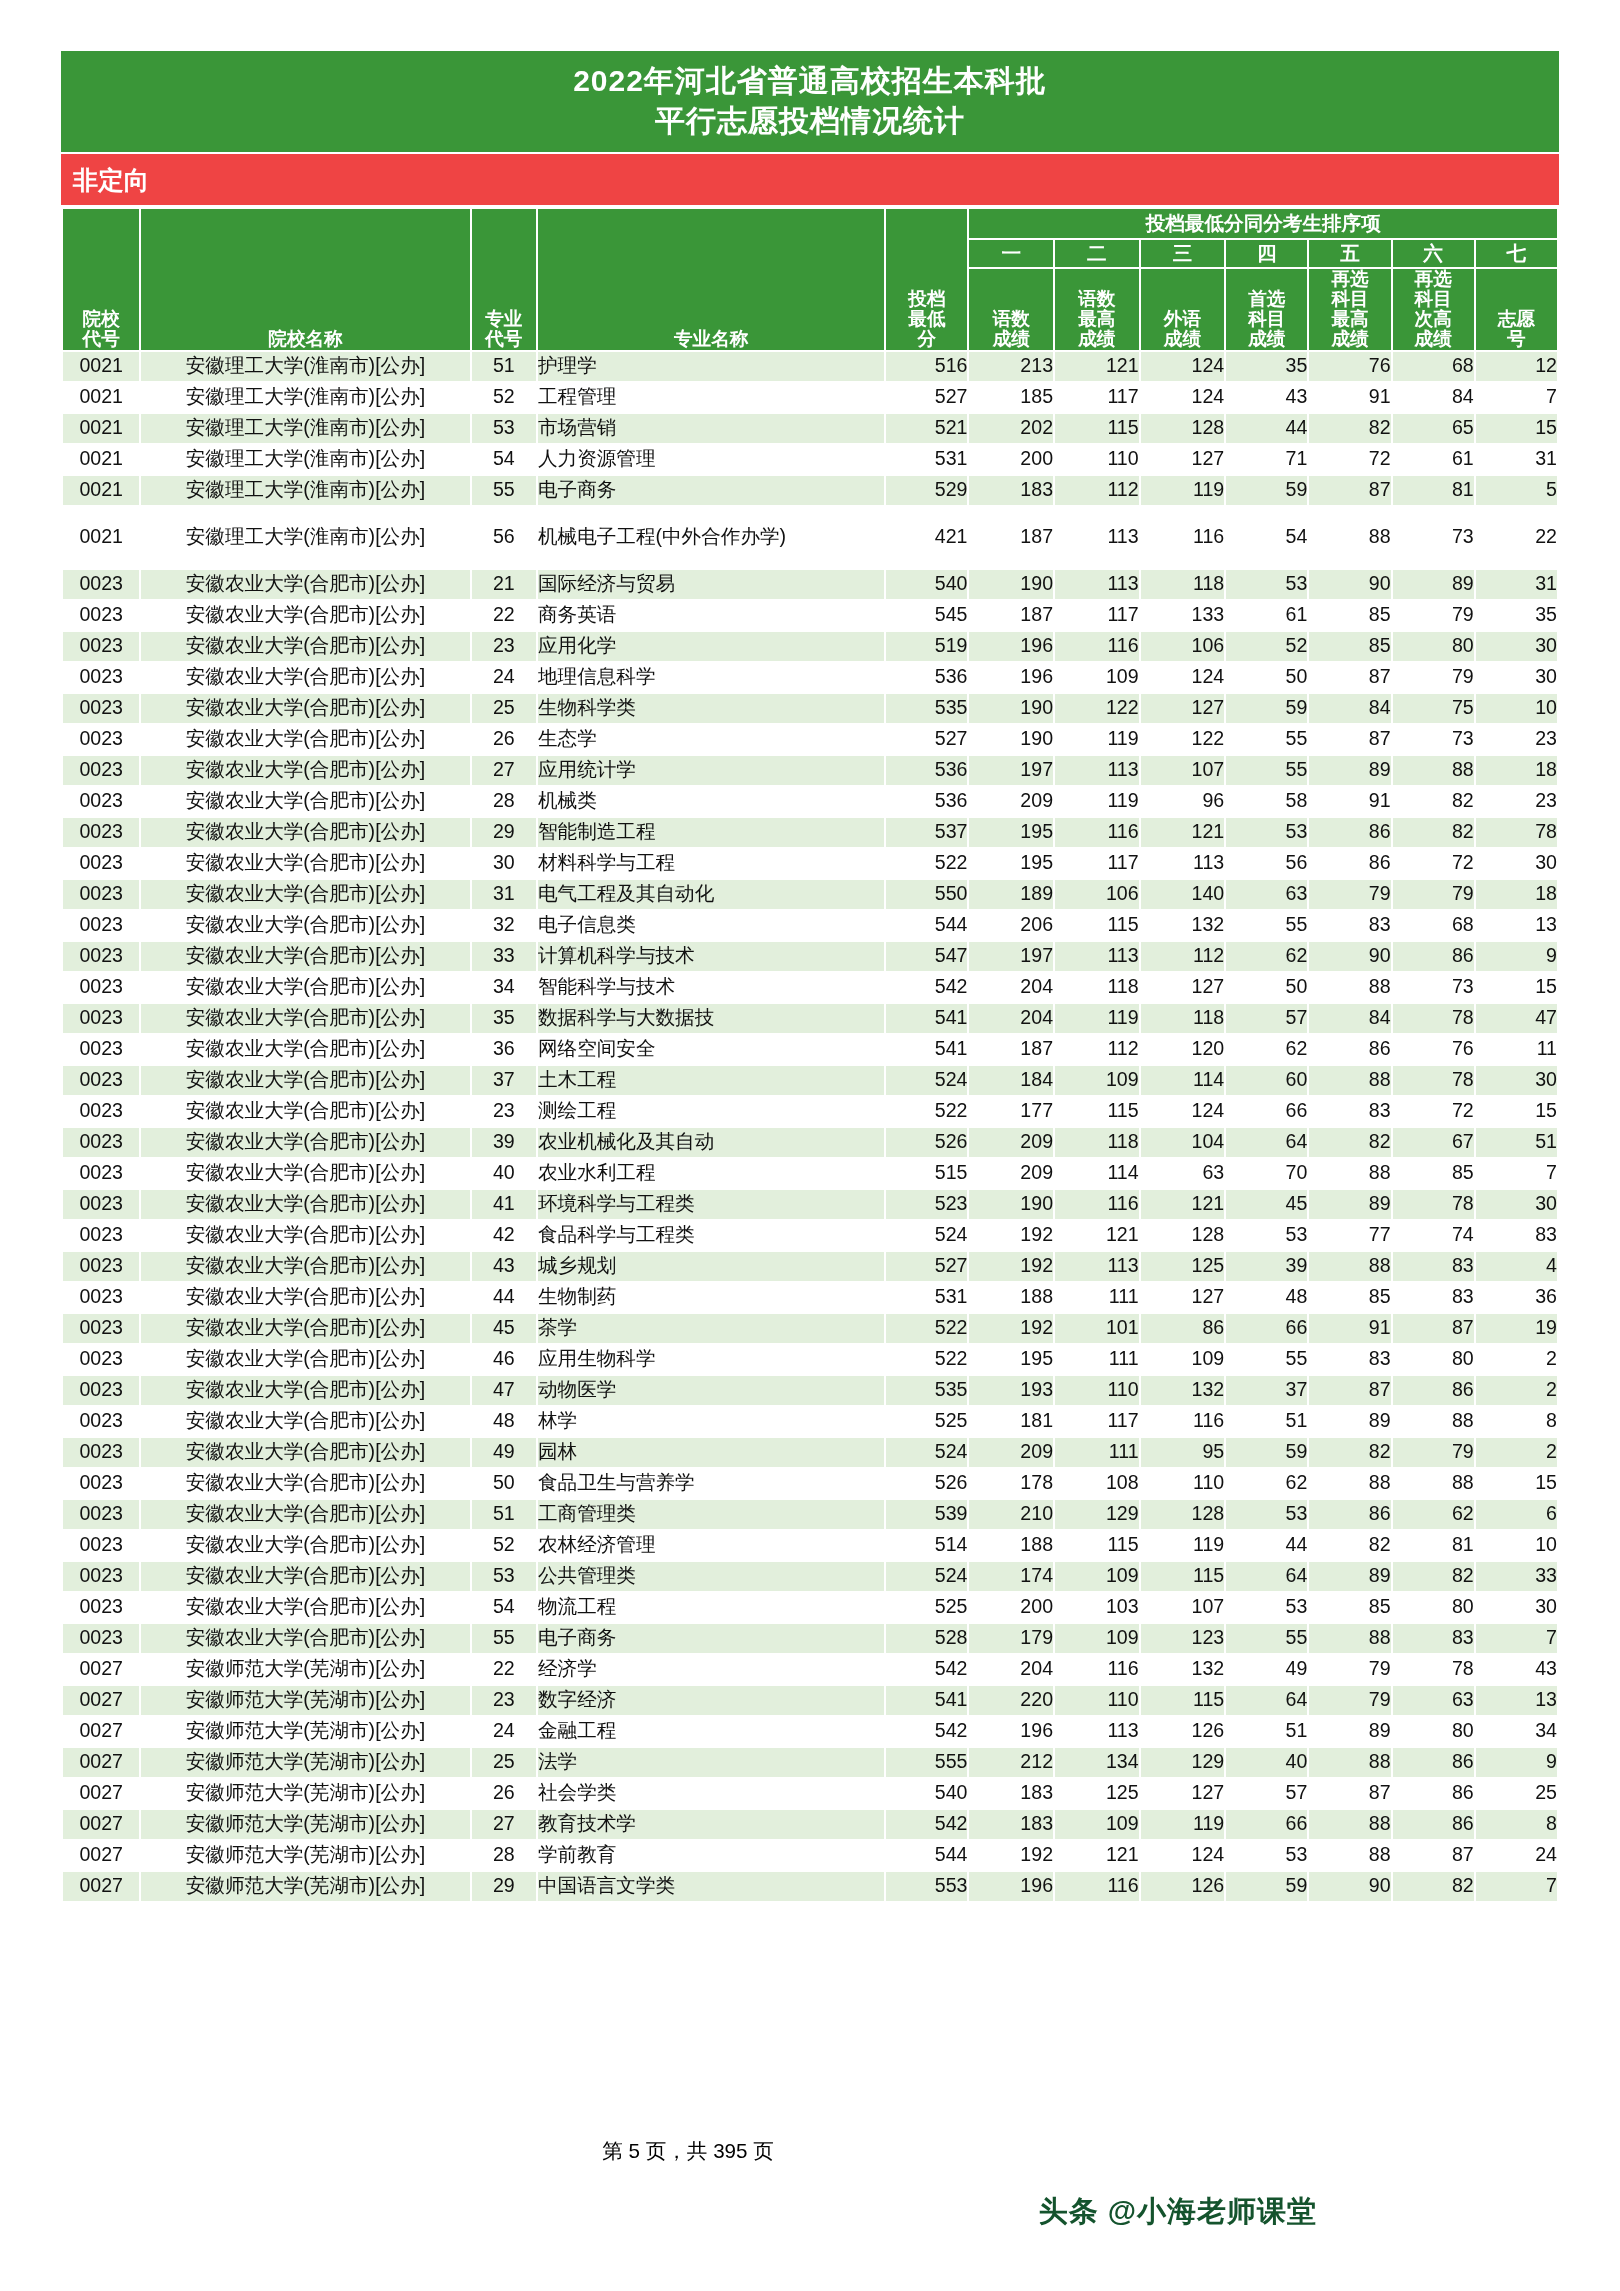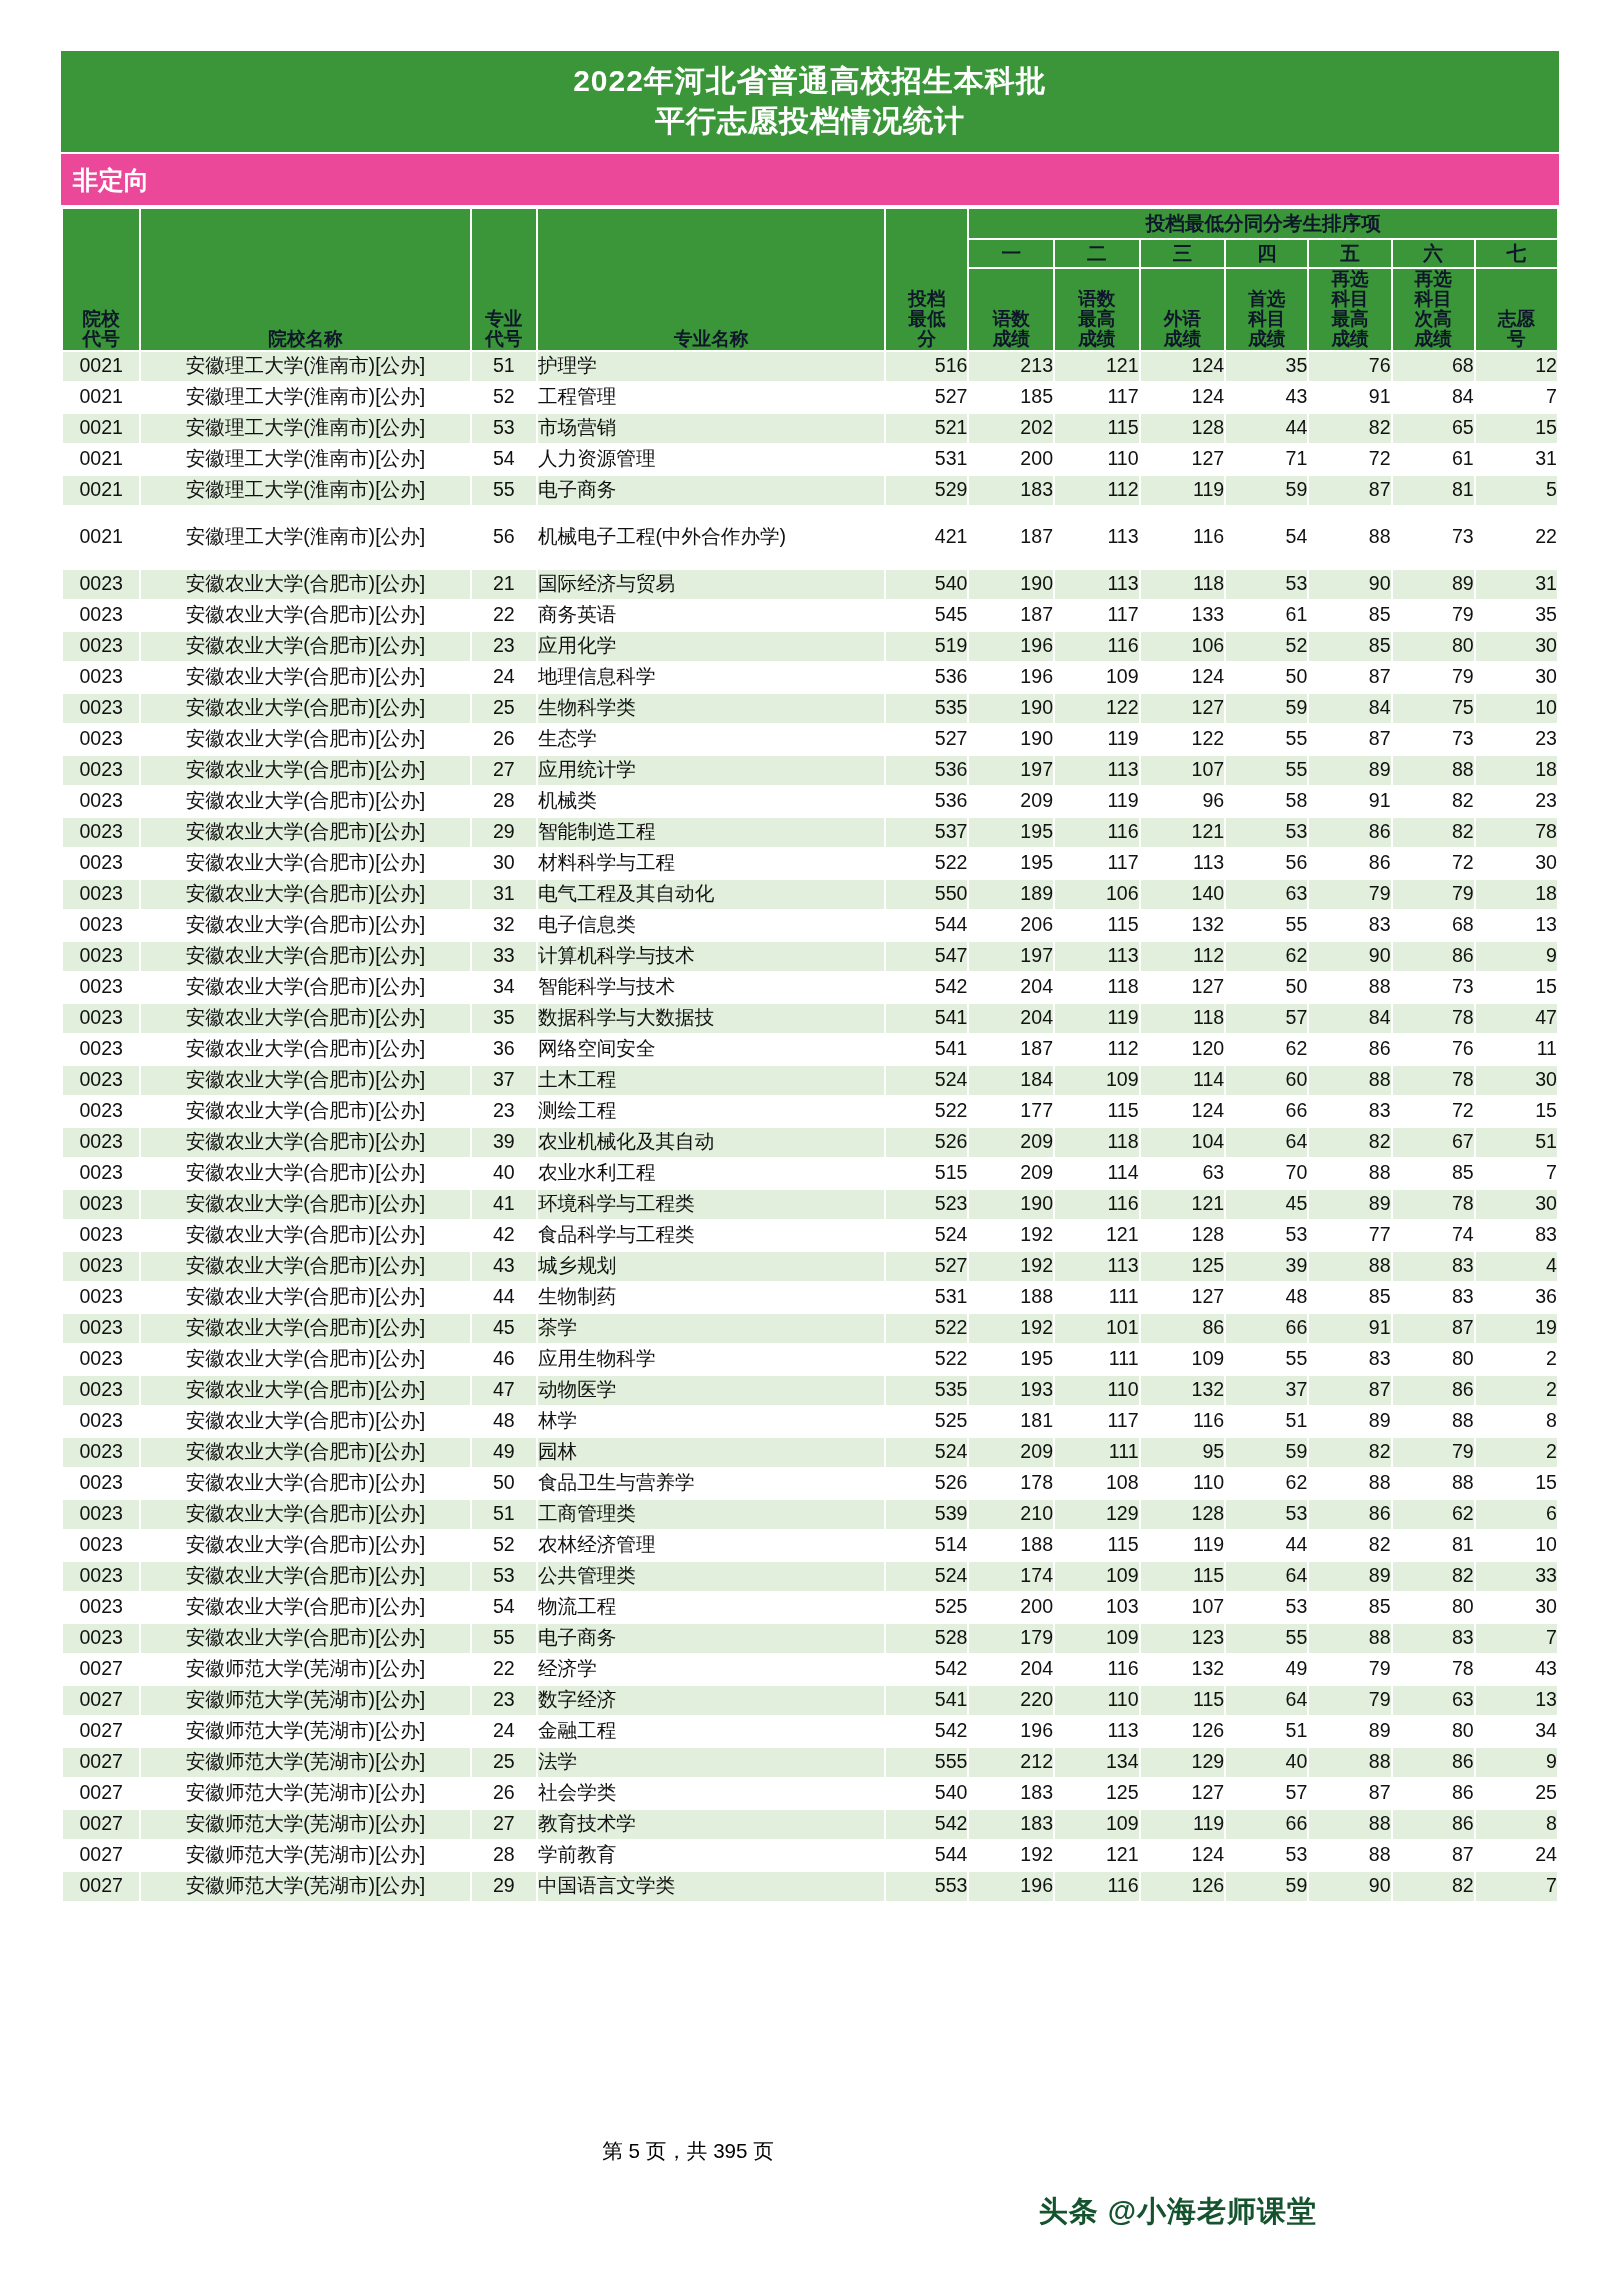--- a/index.html
+++ b/index.html
@@ -38,21 +38,21 @@
   }
   .title-line {
     font-size: 30px;
     font-weight: bold;
     line-height: 1.33;
     letter-spacing: 1px;
   }
 
   
   .subband {
-    background: #ec4899;
+    background: #ef4444;
     color: #ffffff;
     height: 51px;
     position: relative;
     border-bottom: 2.9px solid #ffffff;
   }
   .subband .left {
     position: absolute;
     left: 11.8px;
     top: 50%;
     transform: translateY(-50%);
@@ -76,21 +76,21 @@
     width: 1498px;
     table-layout: fixed;
   }
   table.grid th, table.grid td {
     border: 2px solid #ffffff;
     padding: 0;
   }
 
   thead th {
     background: #3a9638;
-    color: #0f172a;
+    color: #ffffff;
     font-weight: bold;
     text-align: center;
     vertical-align: bottom;
     font-size: 18.6px;
     line-height: 1.08;
     padding: 2.9px 1px 4.9px 1px;
   }
   thead th.group-title {
     vertical-align: middle;
     font-size: 19.6px;

